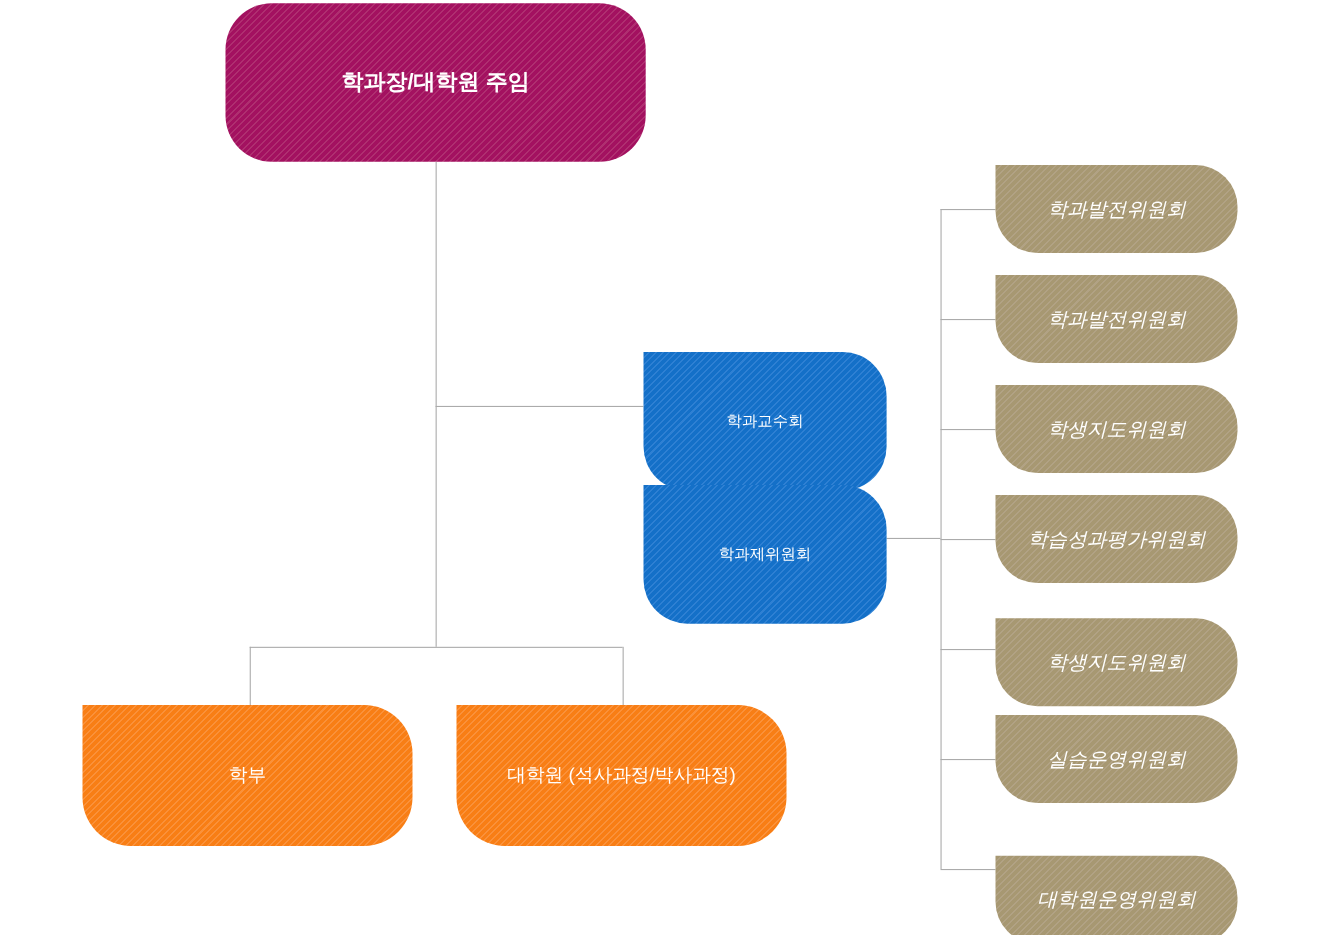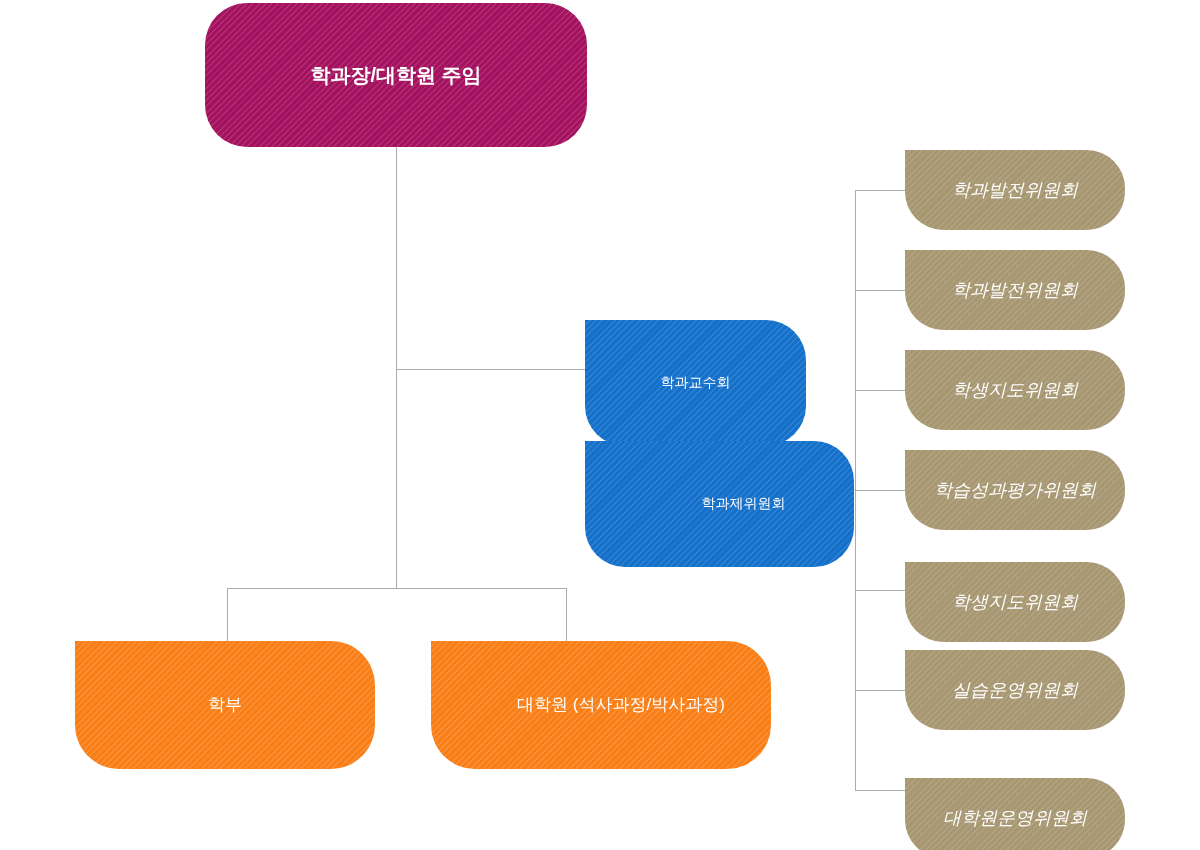--- a/index.html
+++ b/index.html
@@ -97,28 +97,28 @@
   <div class="line v" style="left:227px; top:588px; height:53px;"></div>
   <div class="line v" style="left:566px; top:588px; height:53px;"></div>
 
   <div class="node root">
     <span>학과장/대학원 주임</span>
   </div>
 
   <div class="node council" style="top:320px;">
     <span>학과교수회</span>
   </div>
-  <div class="node council" style="top:441px;padding-left:48px;">
+  <div class="node council" style="top:441px;">
     <span>학과제위원회</span>
   </div>
 
   <div class="node program" style="left:75px;">
     <span>학부</span>
   </div>
-  <div class="node program" style="left:431px;padding-left:40px;">
+  <div class="node program" style="left:415px;">
     <span>대학원 (석사과정/박사과정)</span>
   </div>
 
   <div class="node committee" style="top:150px;">
     <span>학과발전위원회</span>
   </div>
   <div class="node committee" style="top:250px;">
     <span>학과발전위원회</span>
   </div>
   <div class="node committee" style="top:350px;">

